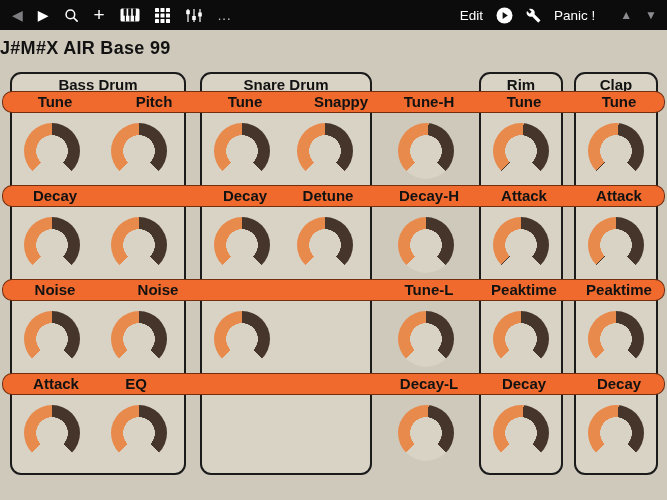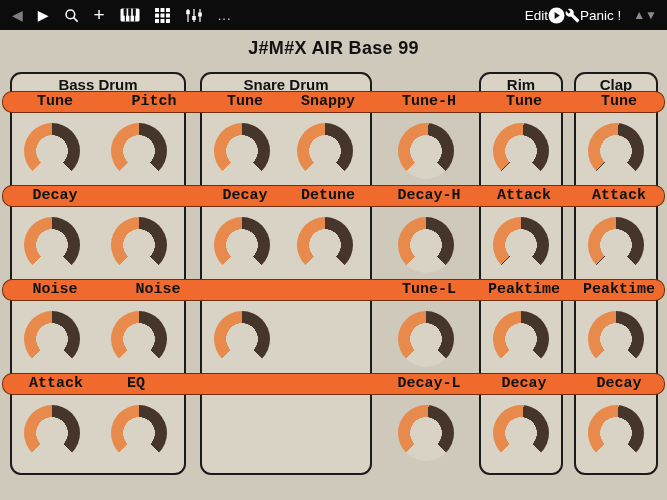--- a/index.html
+++ b/index.html
@@ -15,36 +15,36 @@
   .toolbar{position:absolute;left:0;top:0;width:667px;height:30px;background:var(--toolbar-bg);
     display:flex;align-items:center;color:#fff;}
   .tb-left{display:flex;align-items:center;gap:15px;padding-left:12px;}
   .tb-icon{display:inline-flex;align-items:center;justify-content:center;line-height:1;cursor:default;}
   .back-glyph{color:#7E7E82;font-size:14px;}
   .play-glyph{color:#fff;font-size:14px;}
   .plus-glyph{color:#fff;font-size:19px;font-weight:400;margin-top:-2px;}
   .more-glyph{color:#cfcfcf;font-size:13px;letter-spacing:1px;}
   .tb-title{position:absolute;left:50%;top:0;transform:translateX(-50%);height:30px;display:flex;
     align-items:center;font-size:13px;color:#fff;white-space:pre;}
-  .tb-right{position:absolute;right:10px;top:0;height:30px;display:flex;align-items:center;}
+  .tb-right{position:absolute;right:10px;top:0;height:30px;display:flex;align-items:center;gap:13px;}
   .tb-text{font-size:13.5px;color:#fff;}
   .tri{font-size:12px;color:#8B8B90;}
 
   
-  .panel-title{position:absolute;left:0;top:38px;width:667px;text-align:center;
+  .panel-title{position:absolute;left:0;top:38px;width:667px;
     font-size:18px;font-weight:bold;color:#121212;letter-spacing:.3px;}
   .section{position:absolute;top:72px;height:403px;background:var(--panel-bg);
     border:2px solid var(--line-black);border-radius:11px;z-index:1;}
   .sec-title{position:absolute;left:0;top:2px;width:100%;text-align:center;
     font-size:15px;font-weight:bold;color:#121212;}
 
   .pbar{position:absolute;left:2px;width:663px;height:22px;background:var(--accent-orange);
     border:1.5px solid rgba(45,15,0,.65);border-radius:10px;z-index:2;}
   .plabel{position:absolute;top:0;transform:translateX(-50%);line-height:19px;
-    font-size:15px;font-weight:bold;color:#121212;white-space:nowrap;font-family:Liberation Mono, monospace;}
+    font-size:15px;font-weight:bold;color:#121212;white-space:nowrap;}
 
   .knob{position:absolute;width:56px;height:56px;border-radius:50%;z-index:3;
     --split:135deg;
     background:
       radial-gradient(closest-side,var(--panel-bg) 0 56%,transparent 57%),
       conic-gradient(from 135deg,var(--panel-bg) 0 90deg,transparent 90deg 360deg),
       conic-gradient(from 225deg,var(--knob-orange) 0 var(--split),var(--knob-brown) var(--split) 360deg);}
 </style>
 </head>
 <body>
@@ -131,21 +131,21 @@
     <div class="sec-title">Rim</div>
   </div>
   <div class="section" style="left:574px;width:84px">
     <div class="sec-title">Clap</div>
   </div>
 
   <div class="pbar" style="top:91px">
     <span class="plabel" style="left:52px">Tune</span>
     <span class="plabel" style="left:151px">Pitch</span>
     <span class="plabel" style="left:242px">Tune</span>
-    <span class="plabel" style="left:325px">Snappy</span>
+    <span class="plabel" style="left:338px">Snappy</span>
     <span class="plabel" style="left:426px">Tune-H</span>
     <span class="plabel" style="left:521px">Tune</span>
     <span class="plabel" style="left:616px">Tune</span>
   </div>
   <div class="pbar" style="top:185px">
     <span class="plabel" style="left:52px">Decay</span>
     <span class="plabel" style="left:242px">Decay</span>
     <span class="plabel" style="left:325px">Detune</span>
     <span class="plabel" style="left:426px">Decay-H</span>
     <span class="plabel" style="left:521px">Attack</span>

